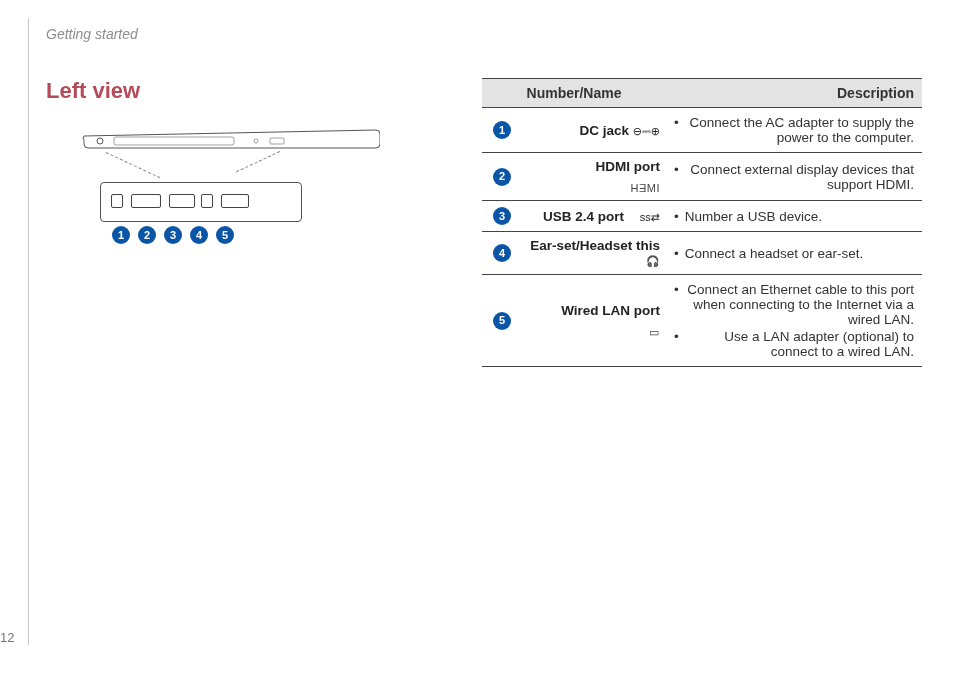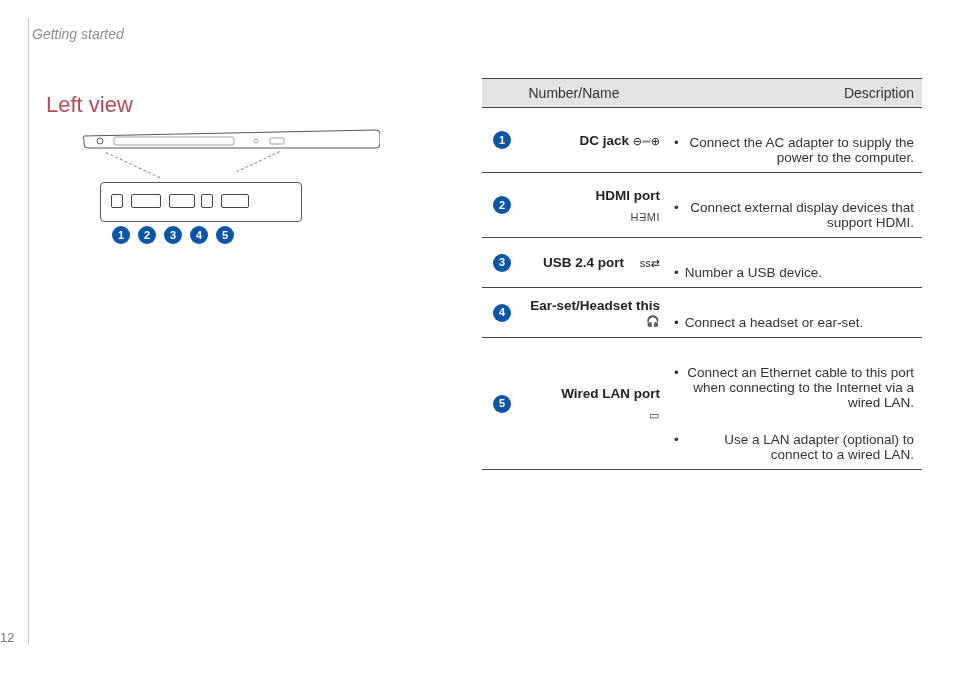--- a/index.html
+++ b/index.html
@@ -15,32 +15,32 @@
   .page-border-left {
     position: absolute;
     left: 28px;
     top: 18px;
     bottom: 30px;
     width: 0;
     border-left: 1px solid #c7c7c7;
   }
   .header {
     position: absolute;
-    left: 32px;
+    left: 46px;
     top: 26px;
     font-size: 14px;
     color: #8d8d8d;
     font-style: italic;
   }
   .section-title {
     position: absolute;
     left: 46px;
-    top: 92px;
+    top: 78px;
     font-size: 22px;
-    font-weight: 400;
+    font-weight: 700;
     color: #b64a59;
   }
   .page-number {
     position: absolute;
     bottom: 30px;
     left: 0;
     right: 0;
     text-align: left;
     font-size: 13px;
     color: #777;
@@ -133,39 +133,38 @@
   }
   th, td {
     border-top: 1px solid #444;
     border-bottom: 1px solid #444;
     text-align: right;
     vertical-align: middle;
     padding: 6px 8px 6px 6px;
   }
   th {
     background: #e3e3e3;
-    font-weight: 400;
+    font-weight: 700;
     font-size: 14px;
   }
   .col-num { width: 28px; text-align:center; }
   .col-name { width: 130px; font-weight:700; color:#232323; }
   .col-desc { }
   td.col-name .icon-sub {
     display:block;
     font-weight: 400;
     font-size: 11px;
     color:#444;
     margin-top:8px;
     letter-spacing:0.5px;
   }
   td.col-desc .bullet {
     display: flex;
     gap:6px;
     padding: 1px 0;
-    margin-top: 20px;
   }
   td.col-desc .bullet::before {
     content: "•";
     color:#333;
     flex: 0 0 auto;
   }
 
   .table-wrap .num-circle { margin: 0 auto; }
 </style>
 </head>

